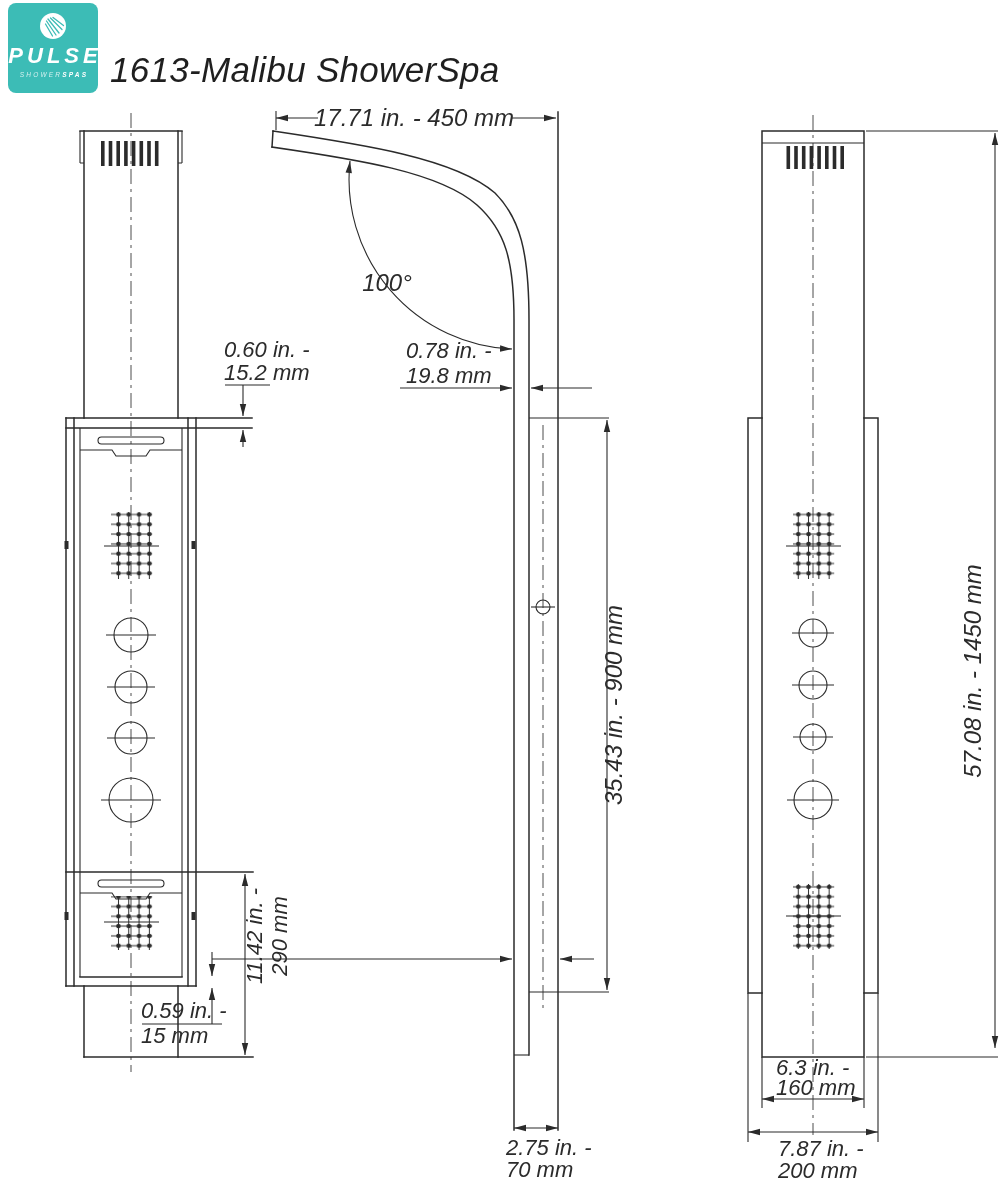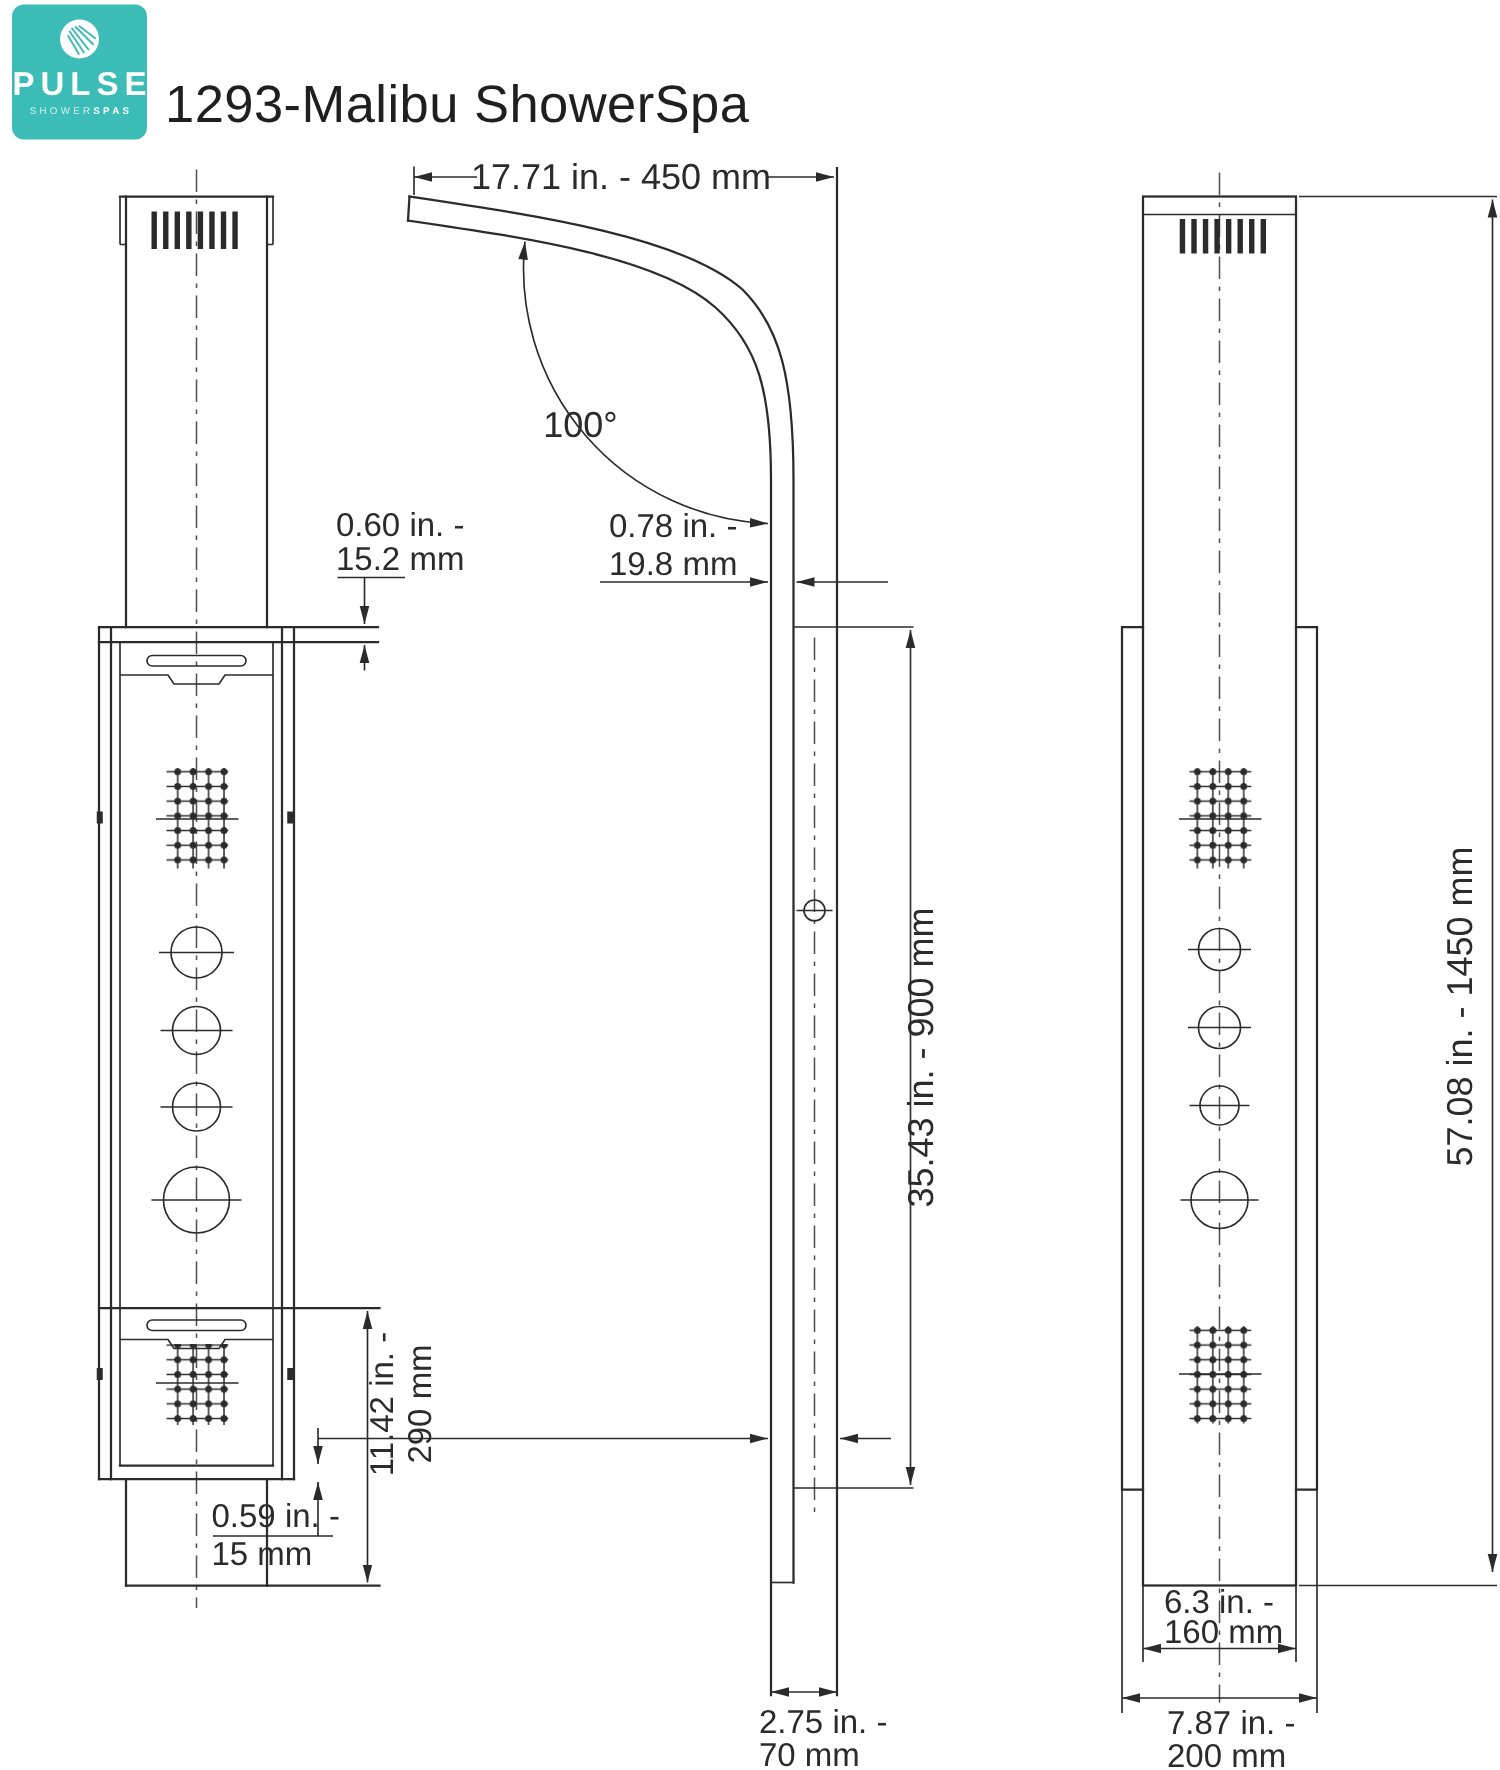--- a/index.html
+++ b/index.html
@@ -1,17 +1,17 @@
 <!DOCTYPE html>
 <html><head>
 <meta charset="utf-8">
 <style>
   html,body{margin:0;padding:0;background:#ffffff;}
   .stage{position:relative;width:1000px;height:1180px;background:#fff;overflow:hidden;
-         font-family:"Liberation Sans",sans-serif;}
+         font-family:"Liberation Sans",sans-serif;font-style:italic;}
   
   .logo{position:absolute;left:8px;top:3px;width:90px;height:90px;background:#3CBCB6;
         border-radius:8px;display:flex;flex-direction:column;align-items:center;
         justify-content:flex-start;box-sizing:border-box;padding-top:9px;}
   .logo .brand{color:#fff;font-size:22px;font-weight:600;letter-spacing:4px;line-height:1;
                margin-top:5px;margin-left:4px;}
   .logo .sub{font-size:6.5px;letter-spacing:2.2px;color:rgba(255,255,255,.78);margin-top:4px;
              margin-left:2px;}
   .logo .sub b{color:#fff;font-weight:700;}
   .title{position:absolute;left:110px;top:50px;margin:0;font-size:35px;font-weight:500;
@@ -38,21 +38,21 @@
         <line x1="9" y1="7" x2="20" y2="21"></line>
         <line x1="11.5" y1="6" x2="23" y2="17.5"></line>
         <line x1="14" y1="5.5" x2="24.5" y2="13.5"></line>
         <line x1="7.5" y1="9" x2="17" y2="23"></line>
         <line x1="6.5" y1="12" x2="13.5" y2="24"></line>
       </g>
     </svg>
     <div class="brand">PULSE</div>
     <div class="sub"><span>SHOWER</span><b>SPAS</b></div>
   </div>
-  <h1 class="title">1293-Malibu ShowerSpa</h1>
+  <h1 class="title">1613-Malibu ShowerSpa</h1>
 
   <svg class="drawing" width="1000" height="1180" viewBox="0 0 1000 1180">
     <defs>
       <marker id="me" markerWidth="13" markerHeight="9" refX="12" refY="4" orient="auto" markerUnits="userSpaceOnUse">
         <path d="M12,4 L0,0.8 L0,7.2 Z" fill="#2b2b2b"></path>
       </marker>
       <marker id="ms" markerWidth="13" markerHeight="9" refX="0" refY="4" orient="auto" markerUnits="userSpaceOnUse">
         <path d="M0,4 L12,0.8 L12,7.2 Z" fill="#2b2b2b"></path>
       </marker>
       <pattern id="grid" width="10.3" height="9.8" patternUnits="userSpaceOnUse">

